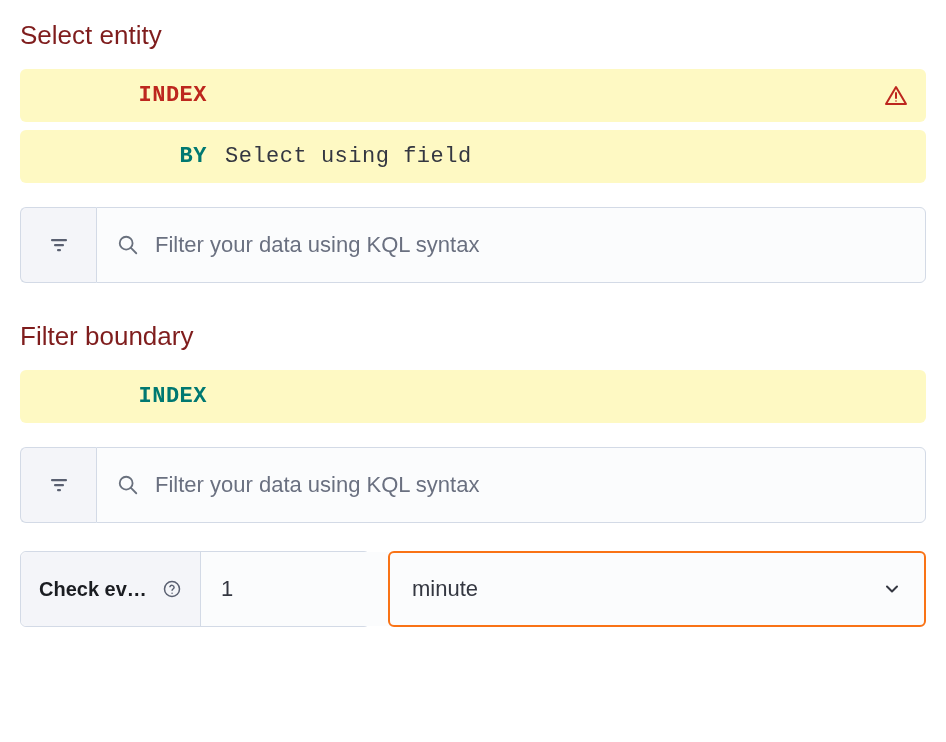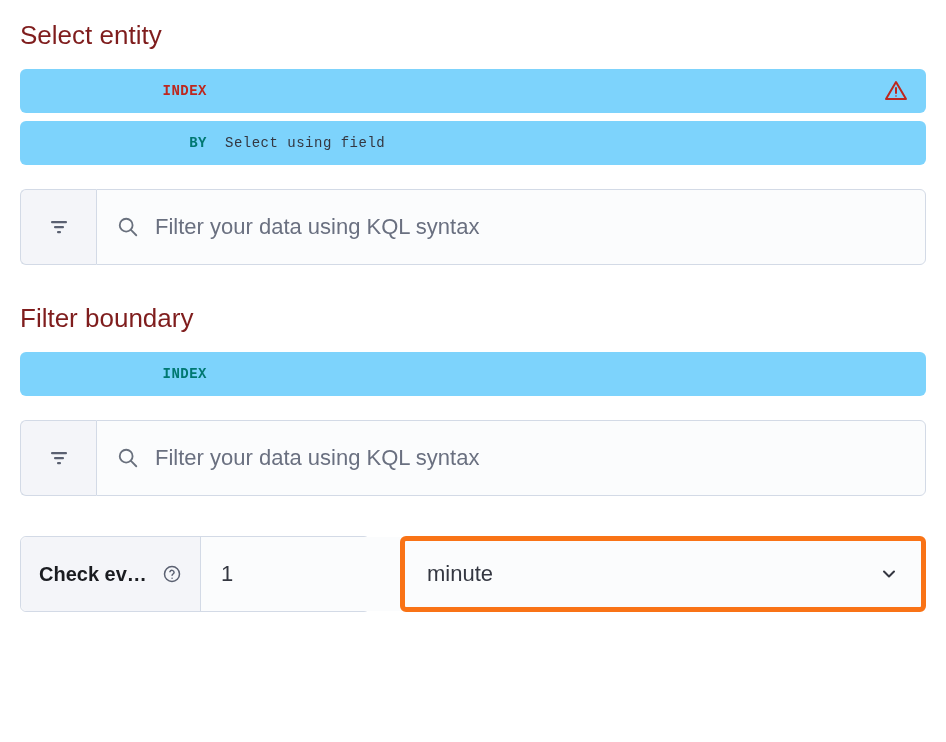--- a/index.html
+++ b/index.html
@@ -11,27 +11,27 @@
     color: #1a1c21;
   }
   .section-title {
     font-size: 26px;
     font-weight: 400;
     margin-bottom: 18px;
     color: #7f1d1d;
   }
   .section-gap { height: 38px; }
   .code-row {
-    background: #7dd3fc;
+    background: #fef9c3;
     border-radius: 6px;
     padding: 14px 20px 14px 20px;
     display: flex;
     align-items: center;
     font-family: "SFMono-Regular", Consolas, "Liberation Mono", Menlo, monospace;
-    font-size: 14px;
+    font-size: 22px;
     margin-bottom: 8px;
     position: relative;
     letter-spacing: 0.5px;
   }
   .code-key {
     width: 185px;
     text-align: right;
     padding-right: 18px;
     font-weight: 600;
     flex-shrink: 0;
@@ -83,22 +83,22 @@
     background: transparent;
     font-size: 22px;
     color: #69707d;
     width: 100%;
     height: 100%;
   }
   .filter-input::placeholder { color: #6a7080; }
 
   .interval-row {
     display: flex;
-    gap: 30px;
-    margin-top: 40px;
+    gap: 18px;
+    margin-top: 28px;
   }
   .interval-left {
     display: flex;
     border: 1px solid #d3dae6;
     border-radius: 6px;
     height: 76px;
     width: 350px;
   }
   .interval-label-box {
     background: #f4f5f9;
@@ -128,21 +128,21 @@
     border: none;
     outline: none;
     background: #fbfcfd;
     font-size: 22px;
     padding: 0 20px;
     border-radius: 0 6px 6px 0;
     color: #343741;
   }
   .interval-unit {
     flex: 1;
-    border: 5px solid #f97316;
+    border: 2px solid #f97316;
     border-radius: 6px;
     background: #fbfcfd;
     display: flex;
     align-items: center;
     justify-content: space-between;
     padding: 0 22px;
     font-size: 22px;
     color: #343741;
     cursor: pointer;
   }

